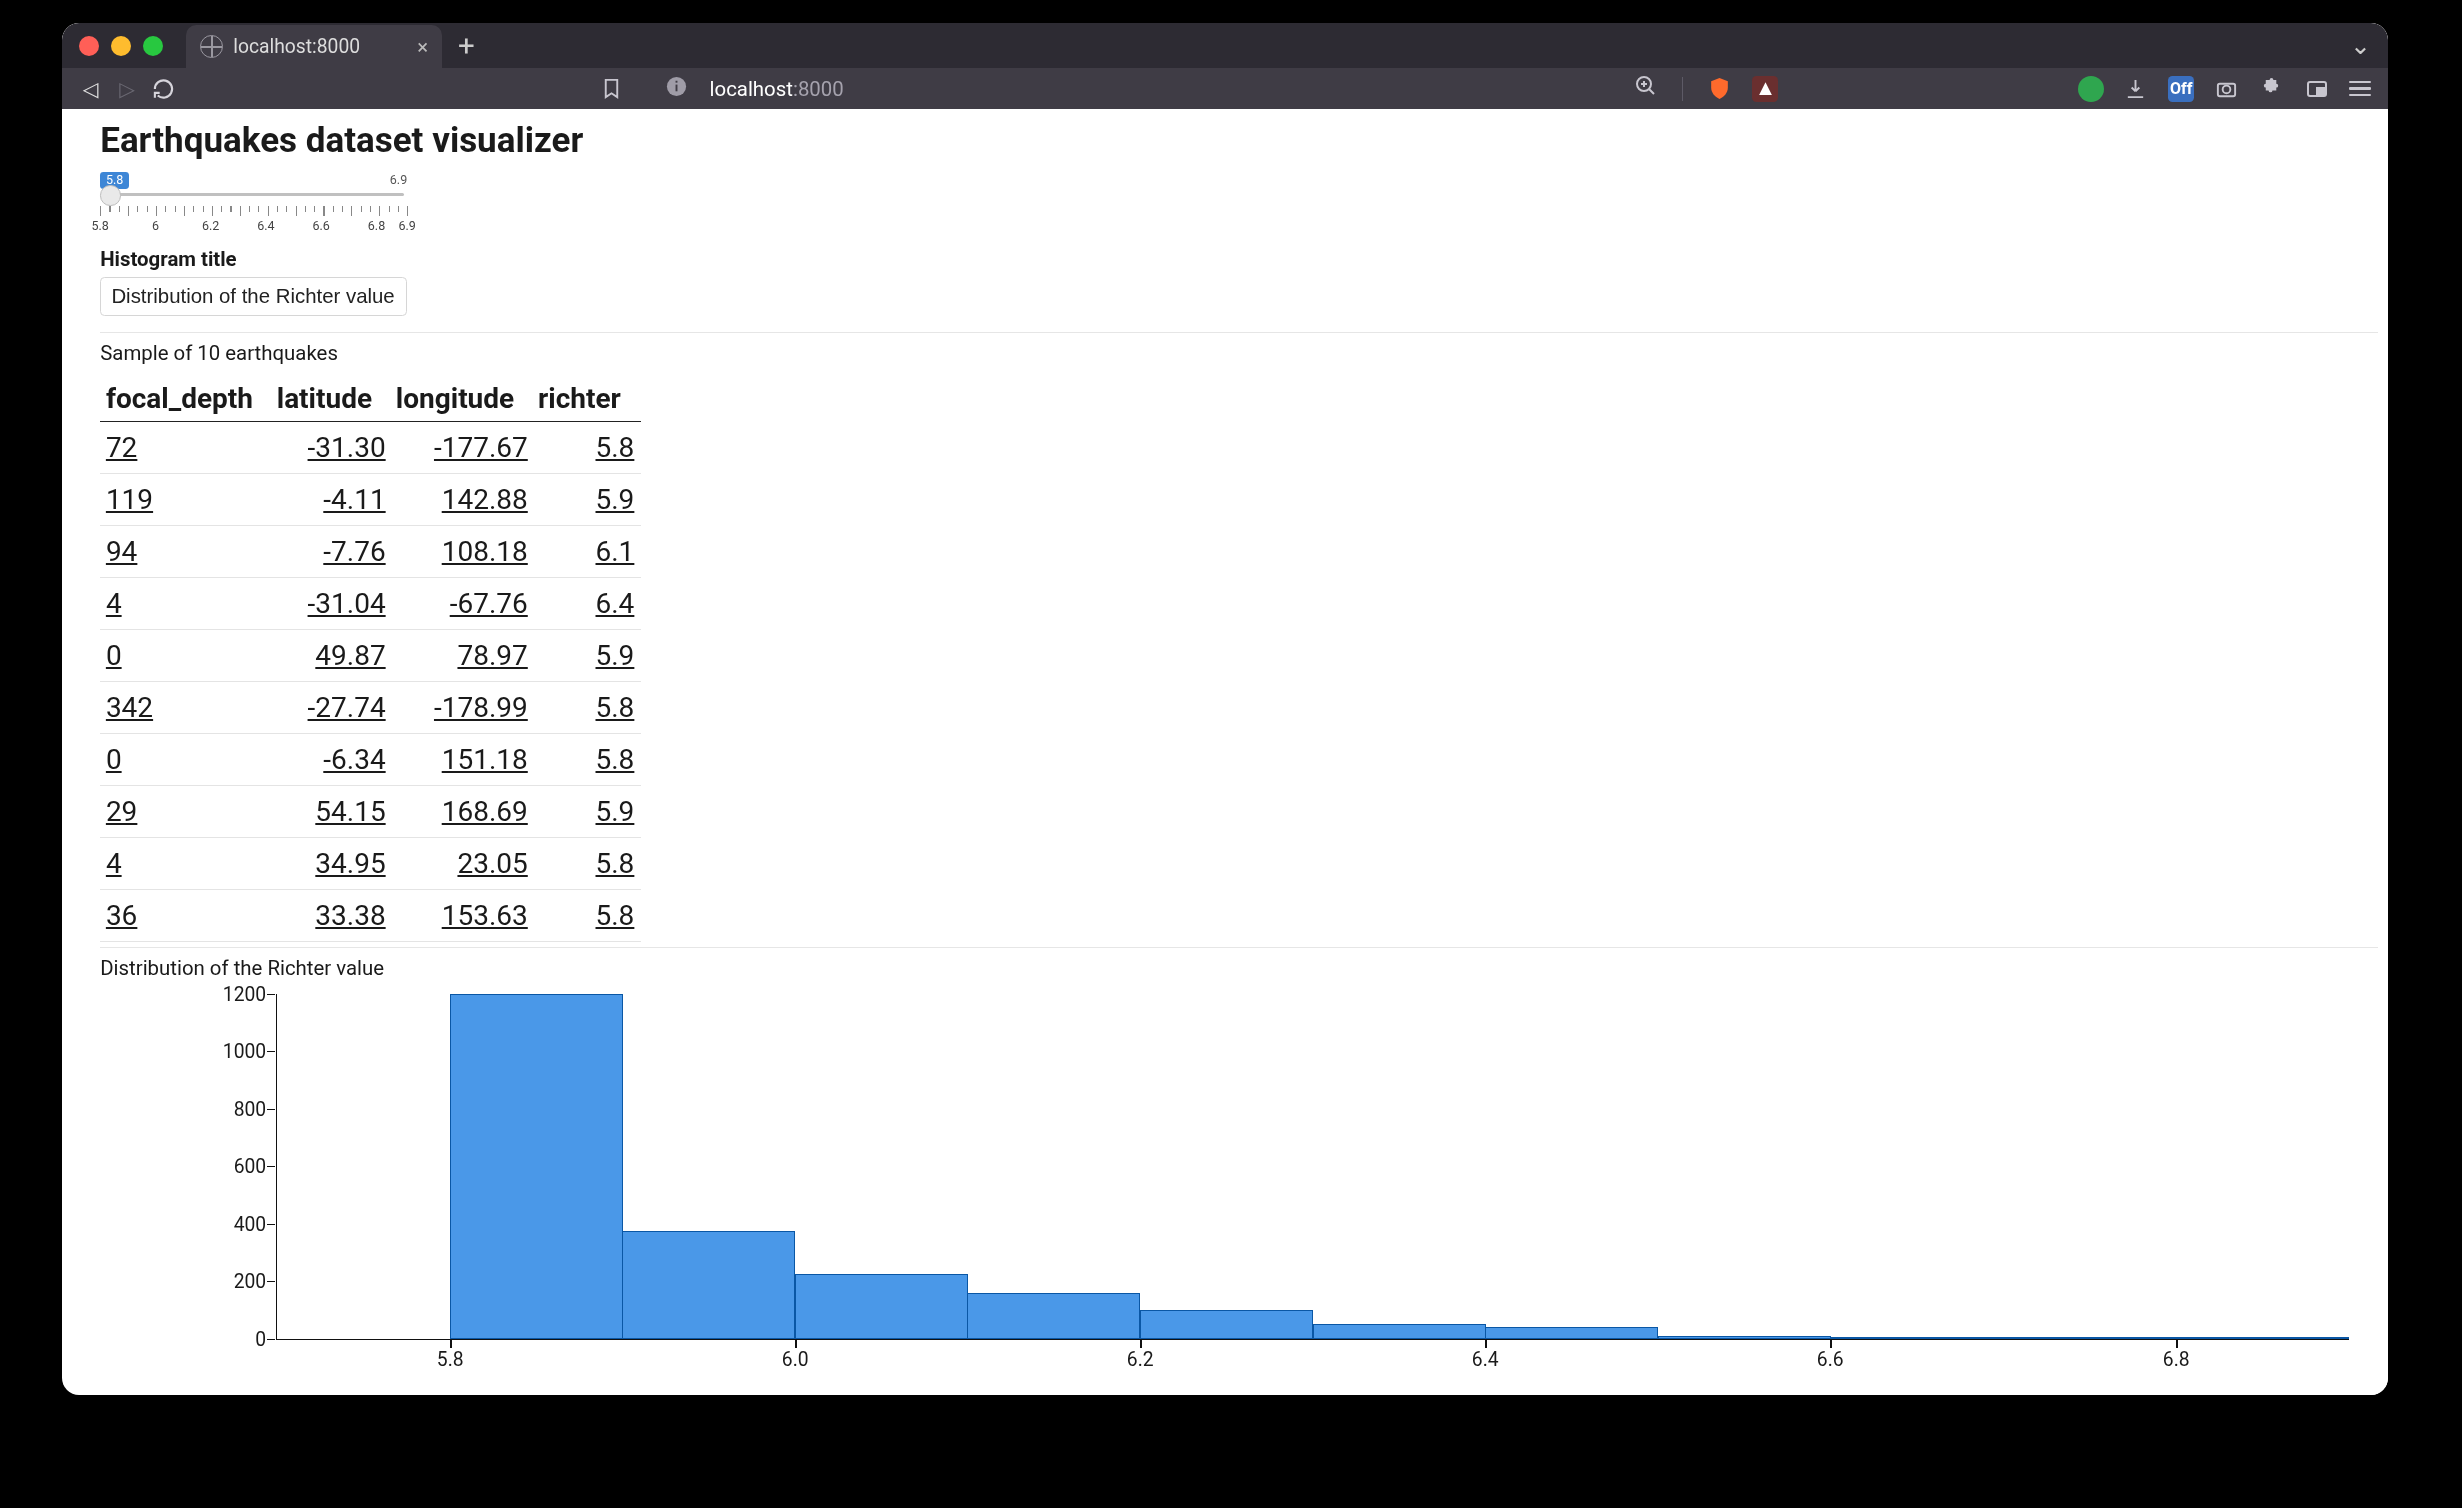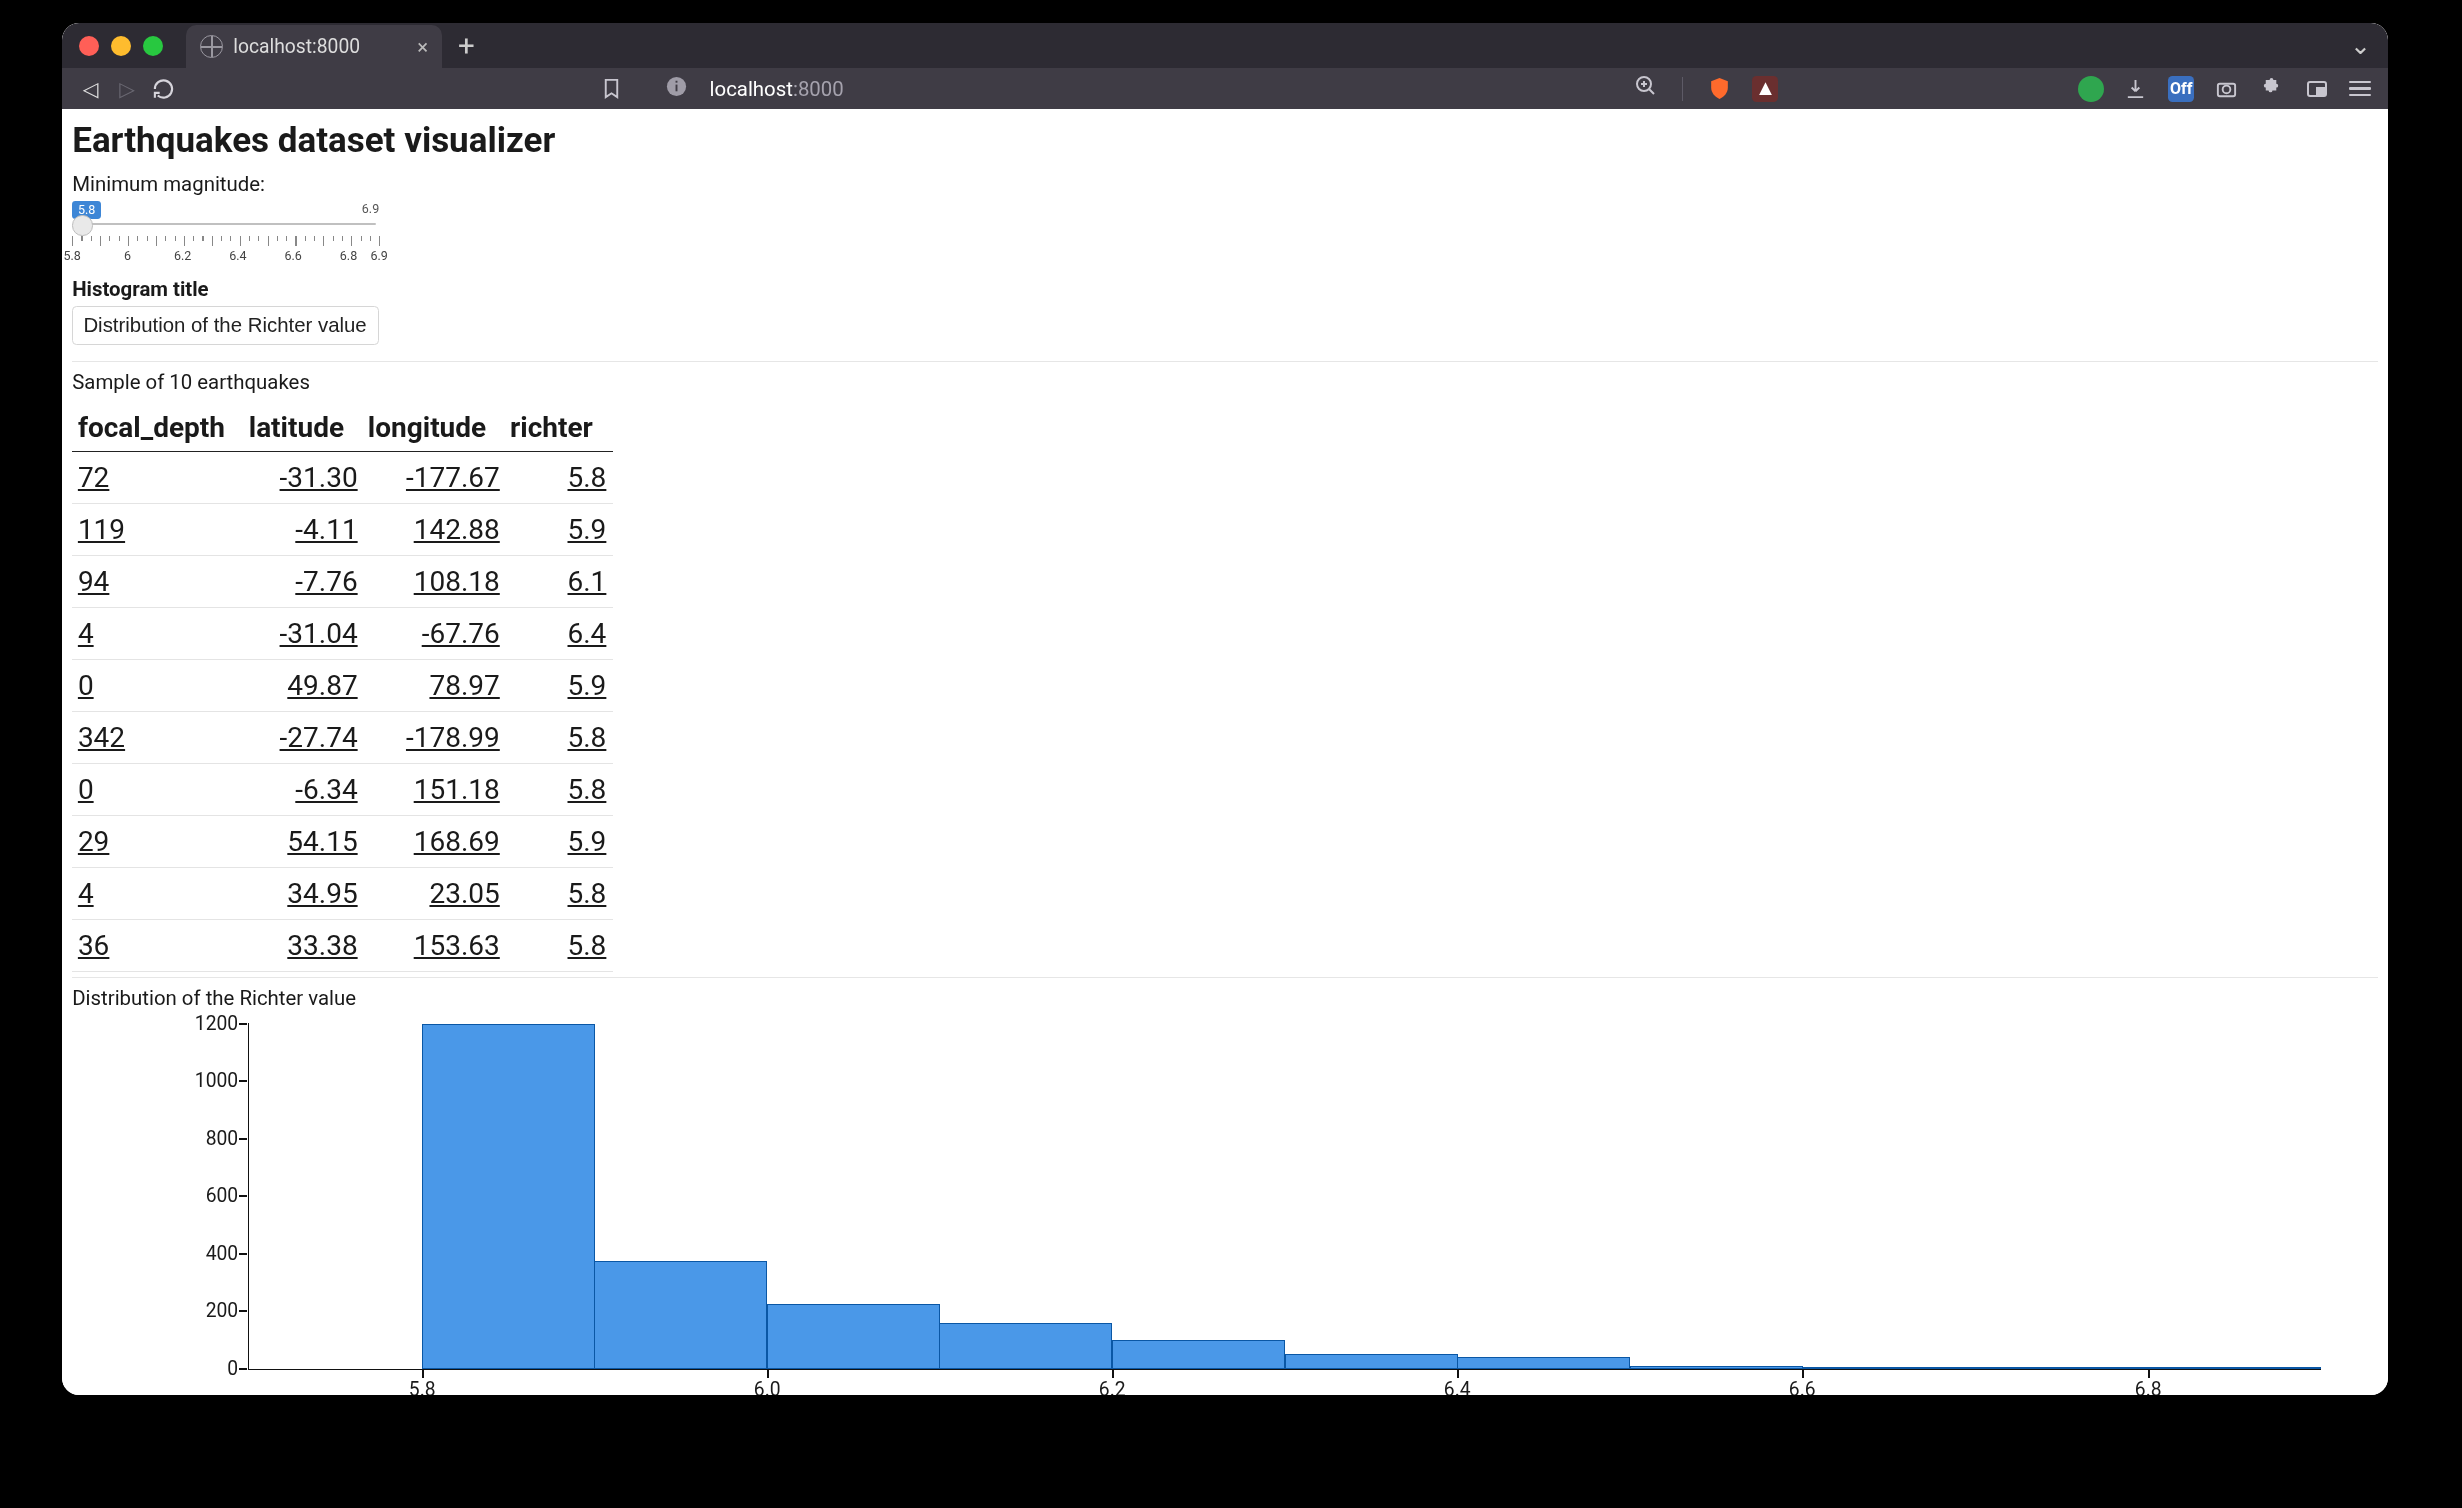--- a/index.html
+++ b/index.html
@@ -95,20 +95,21 @@
     .hamburger { display:flex; flex-direction:column; gap:4px; }
     .hamburger span { width:21.6px; height:2.3px; background:#c8c6cf; border-radius:1.1px;}
 
     
     .page {
       background:#fff;
       flex:1;
       overflow:auto;
       padding: 11.4px 10.2px 0 10.2px;
       color:#1a1a1a;
+      margin-left:28px;
     }
     h1.page-title {
       font-size: 35px;
       font-weight: 700;
       margin-bottom: 10.2px;
     }
     .lbl  { font-size: 20.4px; margin-bottom: 5.7px; }
     .slider-wrap { width: 307px; margin-bottom: 14.8px; }
     .slider-minmax { display:flex; justify-content:space-between; font-size:12.5px; color:#555; }
     .slider-minmax .cur {
@@ -274,21 +275,20 @@
         <span></span>
           <span></span>
           <span></span>
       </span>
     </div>
   </div>
 
   <div class="page">
     <h1 class="page-title">Earthquakes dataset visualizer</h1>
 
-    <div class="lbl">Minimum magnitude:</div>
     <div class="slider-wrap">
       <div class="slider-minmax">
         <span class="cur">5.8</span>
         <span>6.9</span>
       </div>
       <div class="slider-track">
         <div class="slider-line"></div>
         <div class="slider-thumb"></div>
       </div>
       <div class="slider-ticks" id="slider-ticks">

